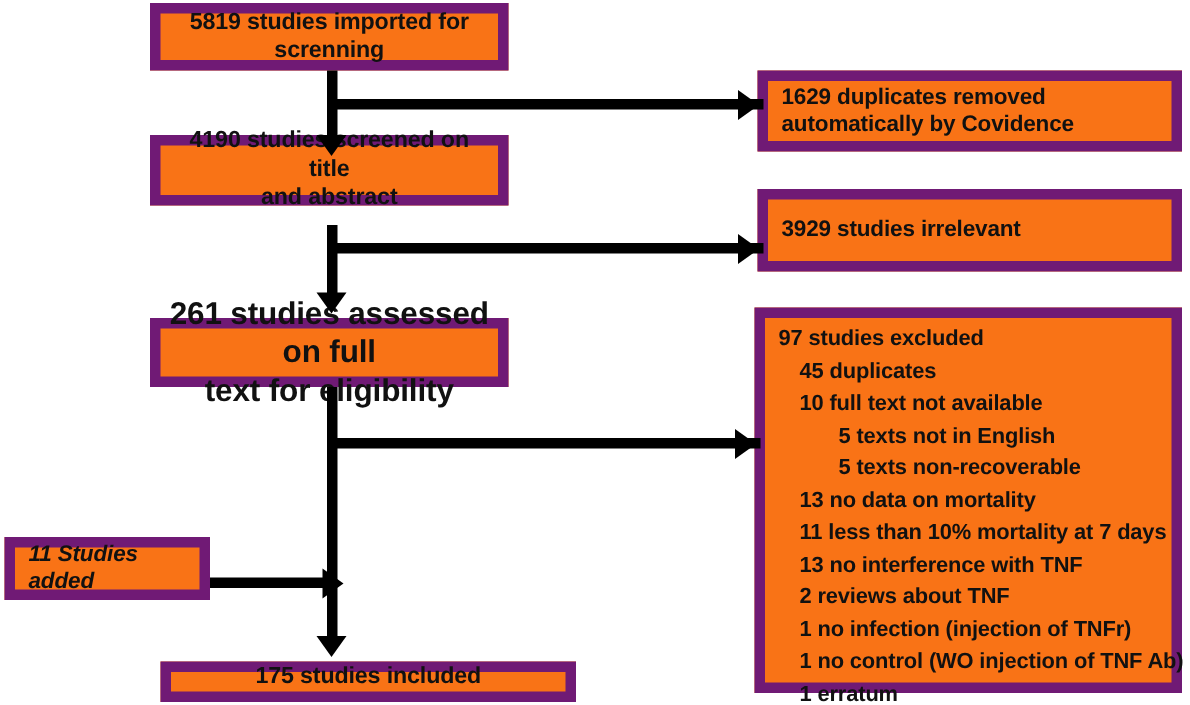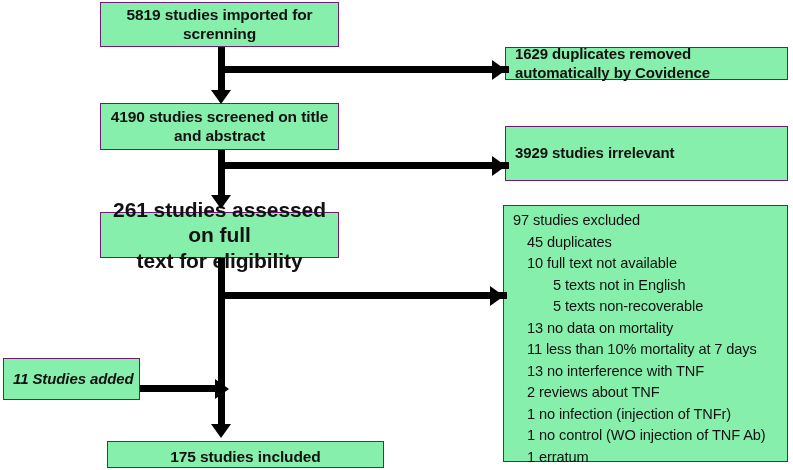--- a/index.html
+++ b/index.html
@@ -16,22 +16,22 @@
     width: 793px;
     height: 470px;
     background: #ffffff;
     overflow: hidden;
   }
 
   
   .box {
     position: absolute;
     box-sizing: border-box;
-    background: #86efac;
-    border: 1px solid #701a75;
+    background: #f97316;
+    border: 7px solid #701a75;
     display: flex;
     align-items: center;
     justify-content: center;
     font-weight: bold;
     color: #111111;
     letter-spacing: -0.1px;
     line-height: 1.22;
   }
   .box .txt {
     display: block;
@@ -40,45 +40,45 @@
     box-sizing: border-box;
     white-space: pre-line;
   }
   .box.center .txt { text-align: center; }
   .box.left   { justify-content: flex-start; }
   .box.left .txt { text-align: left; padding-left: 9px; }
   .box.top    { align-items: flex-start; }
 
   
   #box-imported   { left:100px; top:2px;   width:239px; height:45px;  font-size:15.5px; }
-  #box-screened   { left:100px; top:103px; width:239px; height:47px;  font-size:15.5px; }
+  #box-screened   { left:100px; top:90px; width:239px; height:47px;  font-size:15.5px; }
   #box-fulltext   { left:100px; top:212px; width:239px; height:46px;  font-size:21px; }
   #box-added      { left:3px;   top:358px; width:137px; height:42px;  font-size:15px;font-style:italic;  }
   #box-included   { left:107px; top:441px; width:277px; height:27px;  font-size:15.5px;align-items:flex-end; }
 
   
-  #box-duplicates { left:505px; top:47px;  width:283px; height:33px;  font-size:15px; }
+  #box-duplicates { left:505px; top:47px;  width:283px; height:54px;  font-size:15px; }
   #box-irrelevant { left:505px; top:126px; width:283px; height:55px;  font-size:15px; }
   #box-excluded   {
     left:503px; top:205px; width:285px; height:257px;
     font-size:14.6px; line-height:1.0;
     padding: 4px 0 0 0;
   }
 
   
   .exc-list {
     list-style: none;
     margin: 0;
     padding: 0 0 0 9px;
     width: 100%;
     box-sizing: border-box;
     text-align: left;
   }
   .exc-list li {
-    font-weight: normal;
+    font-weight: bold;
     color: #111111;
     white-space: nowrap;
     padding: 0;
     margin: 0;
     height: 21.5px;
     line-height: 21.5px;
   }
   .exc-list li.lv1 { padding-left: 14px; }
   .exc-list li.lv2 { padding-left: 40px; }
 

